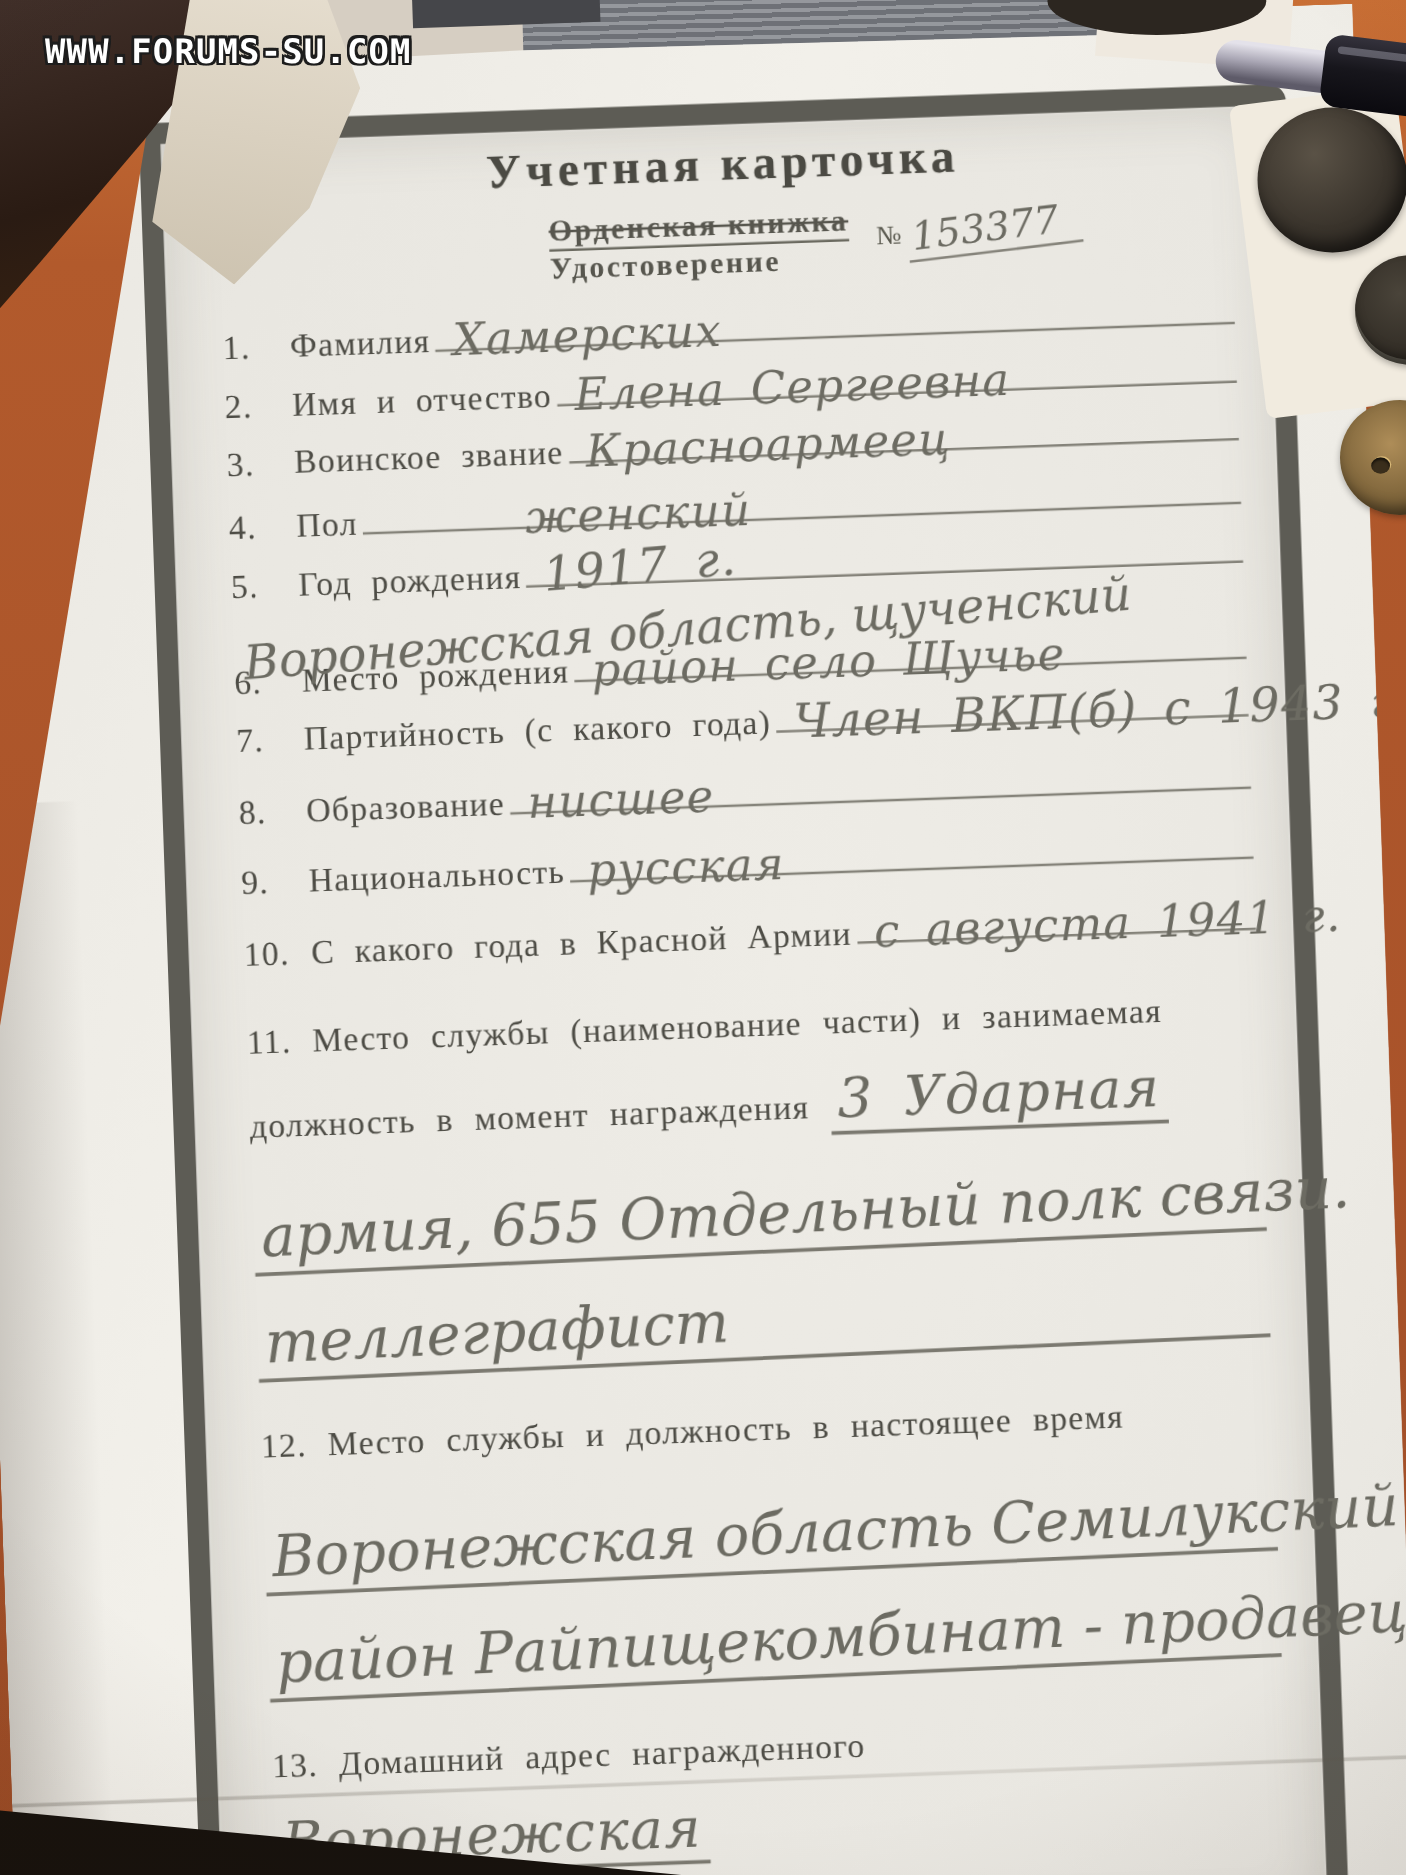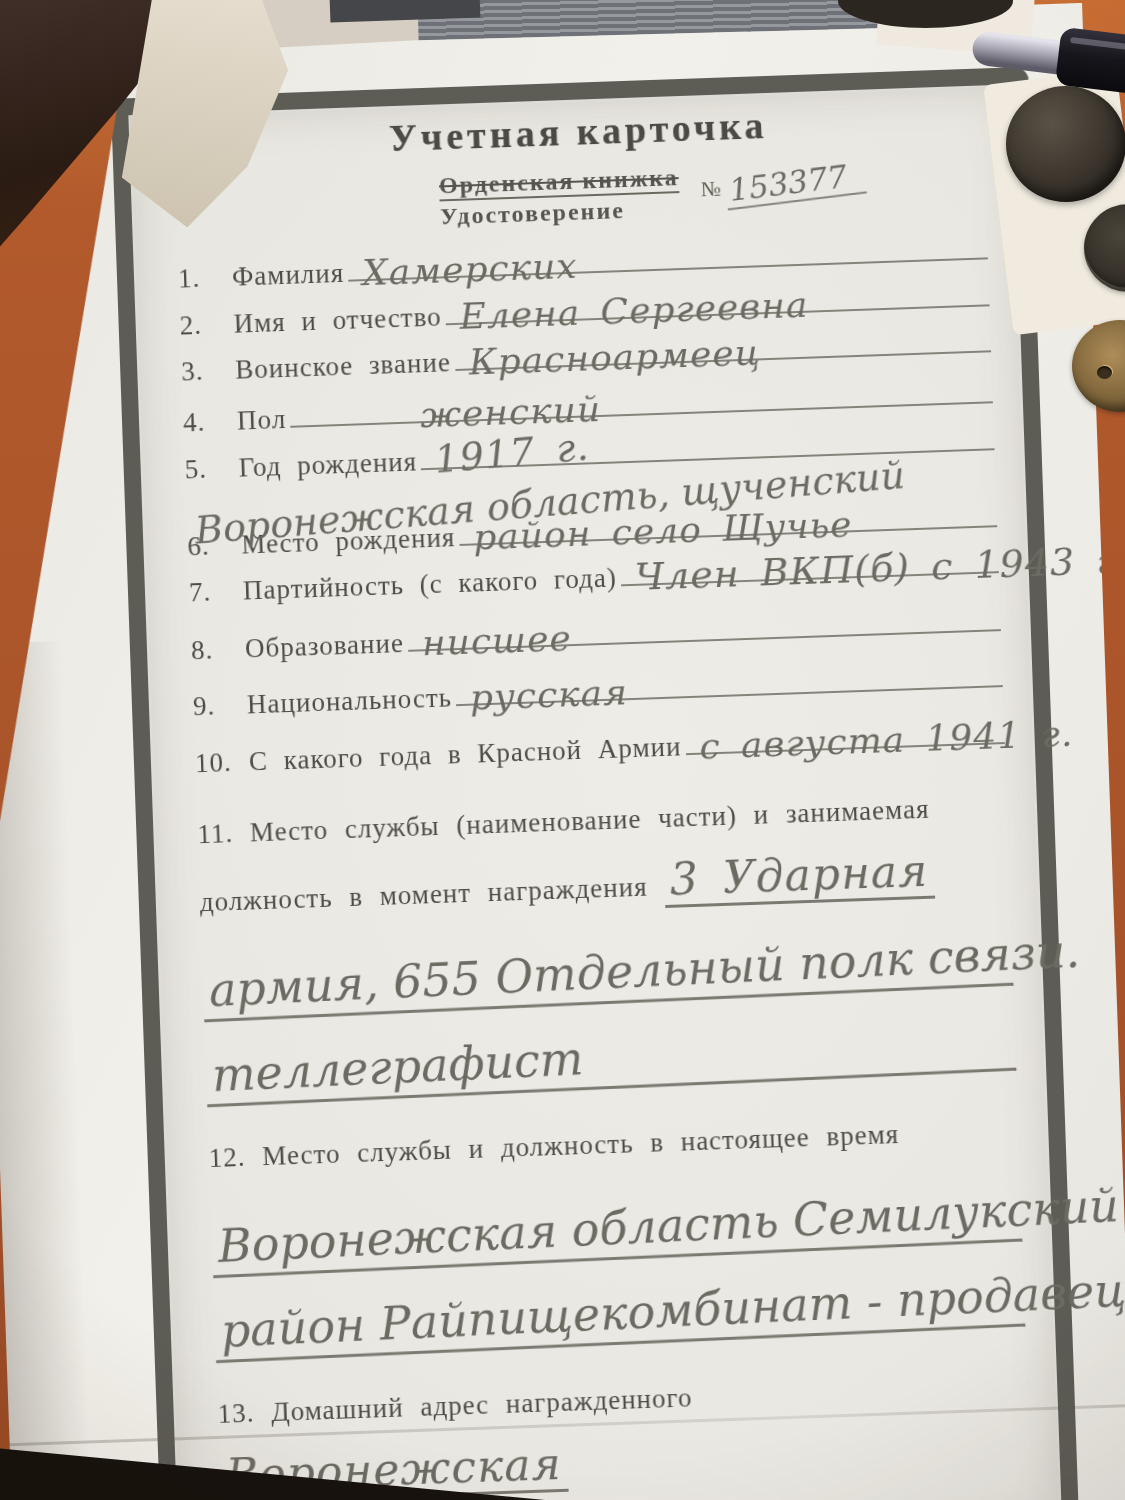--- a/index.html
+++ b/index.html
@@ -254,13 +254,14 @@
   <div class="pen">
     <div class="pen-barrel"></div>
     <div class="pen-grip"></div>
   </div>
   <div class="coin-paper"></div>
   <div class="coin1"></div>
   <div class="coin2"></div>
   <div class="coin3"></div>
   <div class="bottom-wedge"></div>
 
+  <div class="watermark">WWW.FORUMS-SU.COM</div>
 </div>
 
 </body></html>

